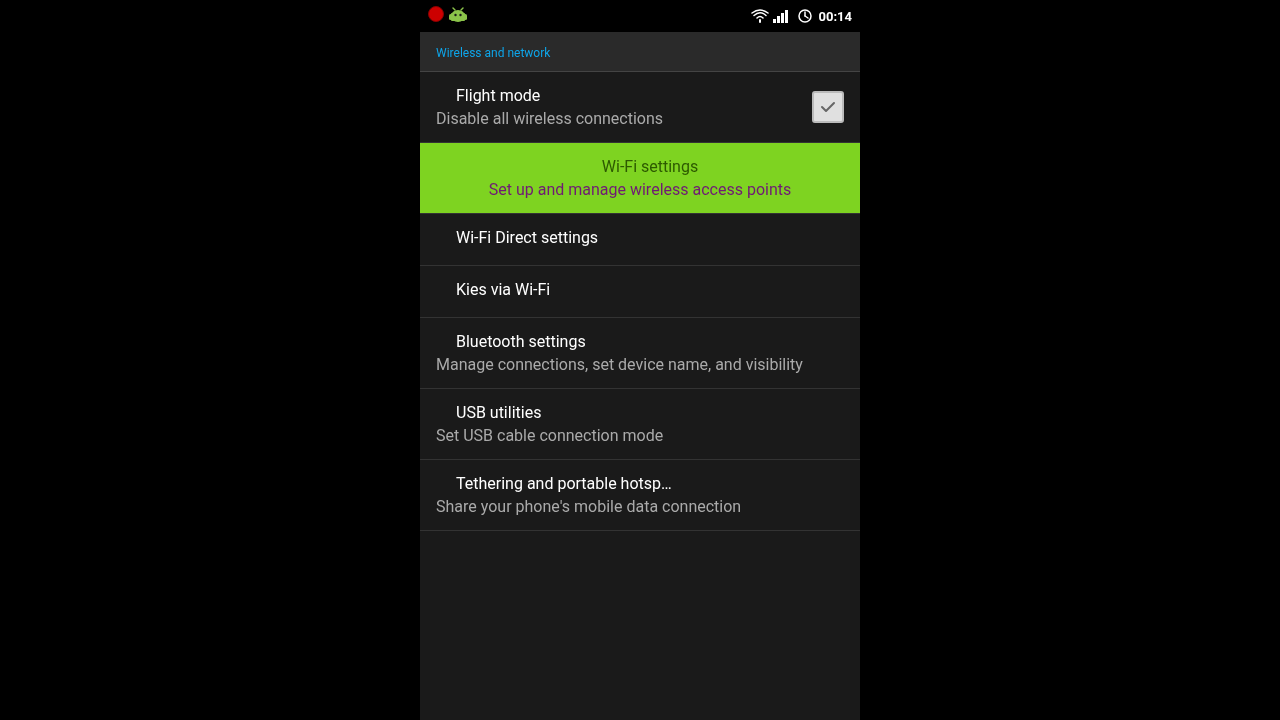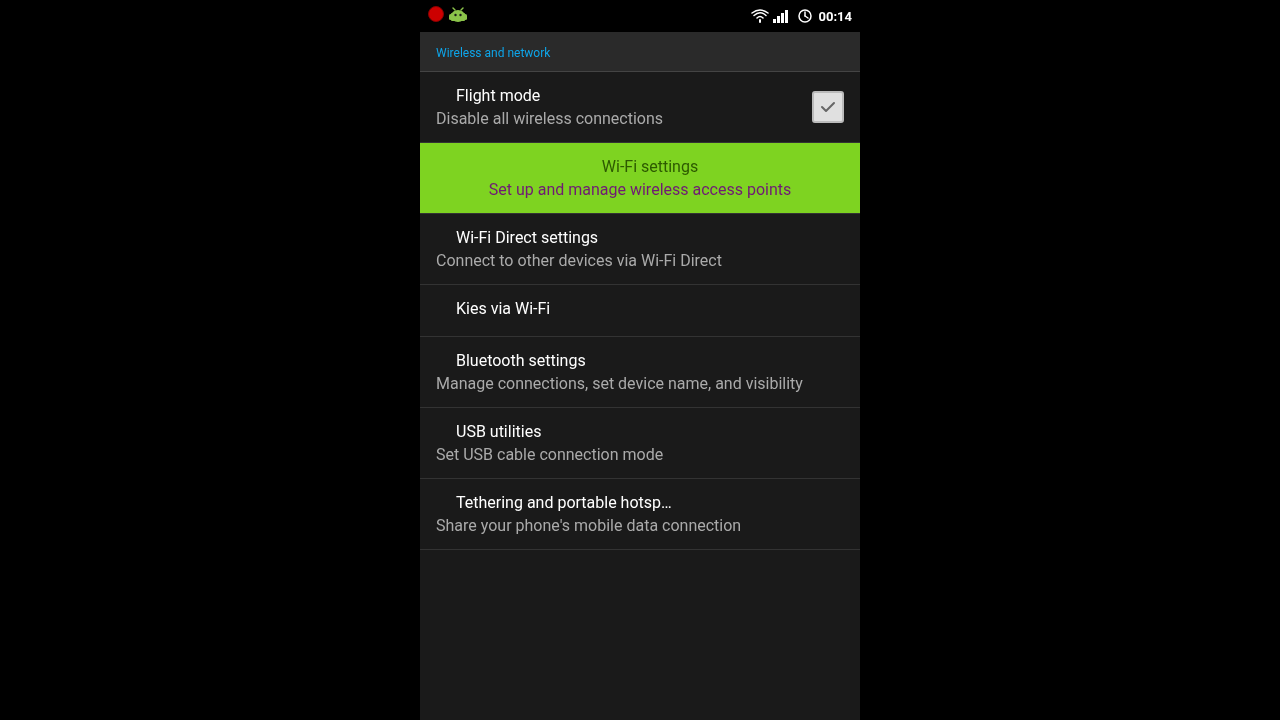--- a/index.html
+++ b/index.html
@@ -200,21 +200,20 @@
     <div class="settings-item highlighted">
       <div class="settings-item-content">
         <div class="settings-item-title">Wi-Fi settings</div>
         <div class="settings-item-subtitle">Set up and manage wireless access points</div>
       </div>
     </div>
 
     <div class="settings-item">
       <div class="settings-item-content">
         <div class="settings-item-title">Wi-Fi Direct settings</div>
-        <div class="settings-item-subtitle">Connect to other devices via Wi-Fi Direct</div>
       </div>
     </div>
 
     <div class="settings-item">
       <div class="settings-item-content">
         <div class="settings-item-title">Kies via Wi-Fi</div>
       </div>
     </div>
 
     <div class="settings-item">

